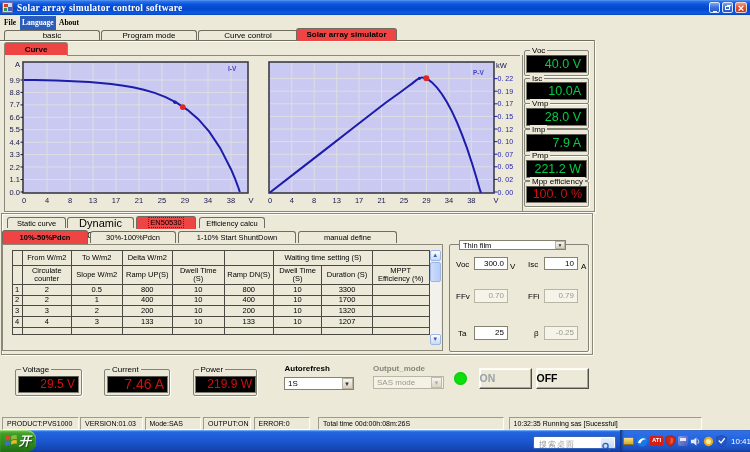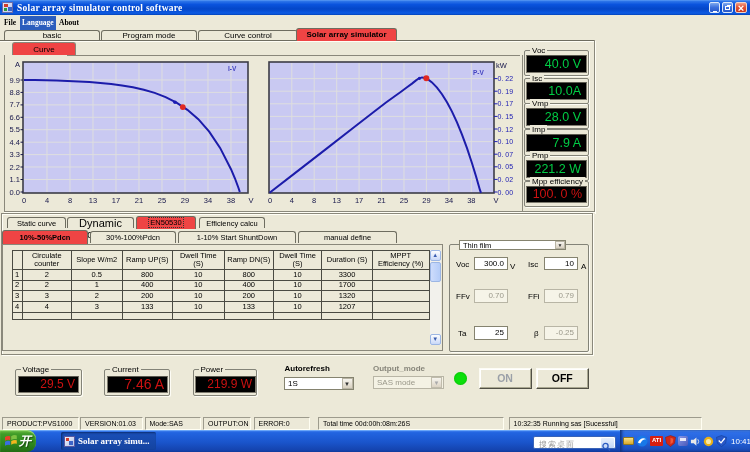--- a/index.html
+++ b/index.html
@@ -3,21 +3,21 @@
 *{margin:0;padding:0;box-sizing:border-box;}
 html,body{width:750px;height:452px;overflow:hidden;}
 body{font-family:"Liberation Sans",sans-serif;background:#ece9d8;position:relative;}
 .abs{position:absolute;}
 .grp{position:absolute;border:1px solid #838378;border-radius:2px;box-shadow:inset 0 0 0 0 #fff,1px 1px 0 #fdfcf5;}
 .grp>span{position:absolute;top:-5px;left:5px;background:#ece9d8;padding:0 2px;font-size:8px;color:#000;white-space:nowrap;line-height:9px;}
 .lcd{position:absolute;background:#000;border:1px solid #7d7a6e;border-top-color:#5a584e;text-align:right;font-family:"Liberation Sans",sans-serif;}
 .lcd span{display:block;}
 .tab{position:absolute;background:#ece9d8;border:1px solid #6e6d60;border-bottom:none;border-radius:3px 3px 0 0;text-align:center;font-size:8px;color:#000;}
 .tabsel{background:#ef4444;z-index:5;}
-.btn{position:absolute;background:#ece9d8;border:1px solid;border-color:#fdfcf5 #504f45 #504f45 #fdfcf5;box-shadow:inset -1px -1px 0 #a9a790, inset 1px 1px 0 #ffffff;text-align:center;font-weight:bold;}
+.btn{position:absolute;background:#ece9d8;border:1px solid;border-color:#fdfcf5 #504f45 #504f45 #fdfcf5;box-shadow:inset -1px -1px 0 #a9a790, inset 1px 1px 0 #ffffff;font-weight:bold;}
 .fld{position:absolute;background:#fff;border:1px solid #85836f;font-size:8px;text-align:right;padding:1px 3px 0 0;color:#000;}
 .flddis{background:#f6f4e8;border:1px solid #b8b5a5;color:#9a988a;}
 .sb{position:absolute;font-size:7px;color:#000;border:1px solid #9d9b8d;border-right-color:#fffef2;border-bottom-color:#fffef2;padding:2px 0 0 4px;white-space:nowrap;overflow:hidden;}
 .tc{border:1px solid #4a4a42;text-align:center;vertical-align:middle;padding:0;line-height:8px;overflow:hidden;}
 </style></head>
 <body>
 
 <div class="abs" style="left:0;top:0;width:750px;height:15px;background:linear-gradient(180deg,#5c9cf4 0%,#2a72e8 10%,#0a53dd 30%,#0446c8 60%,#0d5be4 88%,#0343b8 100%);"></div>
 <div class="abs" style="left:2px;top:2px;width:11px;height:11px;background:linear-gradient(135deg,#e8e8f8 0%,#b8c8ee 100%);border:1px solid #6a6aa8;">
  <div class="abs" style="left:1px;top:1px;width:4px;height:3px;background:#d23c2c;"></div>
@@ -47,21 +47,21 @@
 <div class="abs" style="left:0;top:41px;width:595px;height:1px;background:#fffef5;"></div>
 <div class="tab tabsel" style="left:296px;top:28px;width:101px;height:13px;line-height:12px;font-weight:bold;">Solar array simulator</div>
 
 <div class="abs" style="left:594px;top:40px;width:1px;height:173px;background:#8a887b;"></div>
 <div class="abs" style="left:595px;top:41px;width:1px;height:173px;background:#fffef5;"></div>
 <div class="abs" style="left:4px;top:211px;width:591px;height:1px;background:#8a887b;"></div>
 <div class="abs" style="left:4px;top:212px;width:592px;height:1px;background:#fffef5;"></div>
 <div class="abs" style="left:4px;top:55px;width:1px;height:156px;background:#8a887b;"></div>
 <div class="abs" style="left:67px;top:55px;width:453px;height:1px;background:#8a887b;"></div>
 <div class="abs" style="left:521.5px;top:55px;width:1px;height:156px;background:#8a887b;"></div>
-<div class="tab tabsel" style="left:4px;top:42px;width:64px;height:13px;line-height:13px;font-weight:normal;border-color:#8a887b;margin-left:8px;">Curve</div>
+<div class="tab tabsel" style="left:4px;top:42px;width:64px;height:13px;line-height:13px;font-weight:bold;border-color:#8a887b;">Curve</div>
 
 <svg class="abs" style="left:4px;top:55px;" width="516" height="156" viewBox="0 0 516 156">
 
  <rect x="19" y="7" width="225" height="131" fill="#c9c9f2" stroke="#3c3c46" stroke-width="1.6"></rect>
  <g stroke="#dededf" stroke-width="1">
   <line x1="43" y1="8" x2="43" y2="137"></line>
       <line x1="66" y1="8" x2="66" y2="137"></line>
       <line x1="89" y1="8" x2="89" y2="137"></line>
       <line x1="112" y1="8" x2="112" y2="137"></line>
       <line x1="135" y1="8" x2="135" y2="137"></line>
@@ -249,20 +249,30 @@
       <col style="width:49.5px">
       <col style="width:50.5px">
       <col style="width:50.5px">
       <col style="width:51.5px">
       <col style="width:49.5px">
       <col style="width:48px">
       <col style="width:51px">
       <col style="width:56.5px">
     </colgroup>
 <tbody>
+      <tr style="height:15px">
+        <td class="tc"></td>
+        <td class="tc">From W/m2</td>
+        <td class="tc">To W/m2</td>
+        <td class="tc">Delta W/m2</td>
+        <td class="tc"></td>
+        <td class="tc"></td>
+        <td class="tc" colspan="2">Waiting time setting (S)</td>
+        <td class="tc"></td>
+      </tr>
 <tr style="height:19px">
         <td class="tc"></td>
         <td class="tc">Circulate counter</td>
         <td class="tc">Slope W/m2</td>
         <td class="tc">Ramp UP(S)</td>
         <td class="tc">Dwell Time<br>(S)</td>
         <td class="tc">Ramp DN(S)</td>
         <td class="tc">Dwell Time<br>(S)</td>
         <td class="tc">Duration (S)</td>
         <td class="tc">MPPT<br>Efficiency (%)</td>
@@ -399,27 +409,20 @@
    <g transform="skewY(-8)">
    <path d="M1 3.2 Q3.5 1.8 6.2 3.2 L6.2 7 Q3.5 5.8 1 7 Z" fill="#e8402a"></path>
    <path d="M7.2 3.2 Q10 1.8 12.8 3.2 L12.8 7 Q10 5.8 7.2 7 Z" fill="#7ec243"></path>
    <path d="M1 8 Q3.5 6.8 6.2 8 L6.2 11.8 Q3.5 10.6 1 11.8 Z" fill="#3a6ee0"></path>
    <path d="M7.2 8 Q10 6.8 12.8 8 L12.8 11.6 Q10 10.5 7.2 11.8 Z" fill="#f2b61e"></path>
    </g>
   </svg>
   <span class="abs" style="left:19px;top:3px;font-family:'Liberation Serif',serif;font-weight:bold;font-style:italic;font-size:12px;color:#fff;text-shadow:1px 1px 1px #1a4a10;">开始</span>
  </div>
 
- <div class="abs" style="left:61px;top:2px;width:95px;height:18px;border-radius:2px;background:linear-gradient(180deg,#1a50b8,#1443a0);box-shadow:inset 1px 1px 2px #0c2d70;">
-  <div class="abs" style="left:3px;top:3.5px;width:11px;height:11px;background:linear-gradient(135deg,#f2f2fa,#b0c4ea);border:1px solid #5858a0;">
-   <div class="abs" style="left:1px;top:1px;width:3px;height:3px;background:#d23c2c;"></div>
-   <div class="abs" style="left:4px;top:4px;width:4px;height:4px;background:#3c64c8;"></div>
-  </div>
-  <span class="abs" style="left:17px;top:4px;font-family:'Liberation Serif',serif;font-weight:bold;font-size:9px;color:#fff;white-space:nowrap;">Solar array simu...</span>
- </div>
 
  <div class="abs" style="left:533px;top:6px;width:83px;height:13px;border-radius:2px;background:#fff;border:1px solid #3a64b8;">
   <span class="abs" style="left:5px;top:2px;font-size:8px;color:#999;letter-spacing:1px;">搜索桌面</span>
   <div class="abs" style="right:1px;top:1px;width:13px;height:10px;background:linear-gradient(180deg,#e8f0fc,#c2d6f6);border-radius:1px;">
    <svg width="11" height="10" viewBox="0 0 11 10">
           <circle cx="4.5" cy="4" r="2.6" fill="none" stroke="#2a5ac0" stroke-width="1.3"></circle>
           <line x1="6.5" y1="6" x2="9" y2="8.5" stroke="#2a5ac0" stroke-width="1.4"></line>
         </svg>
   </div>
  </div>

